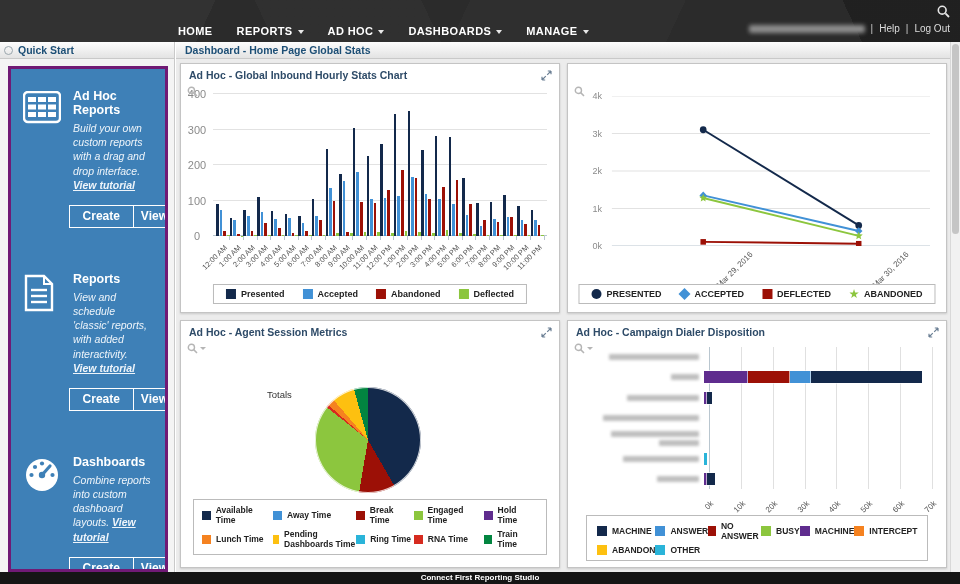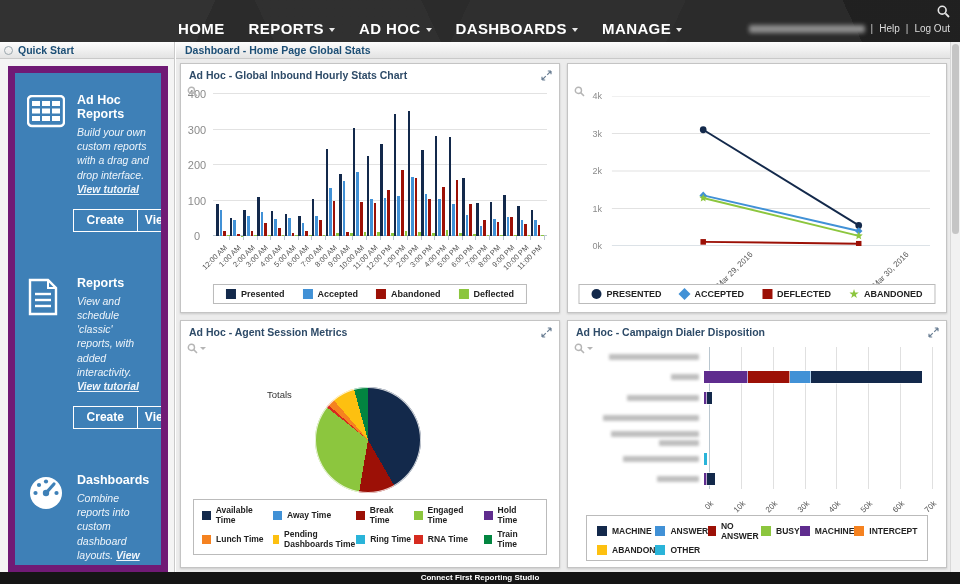--- a/index.html
+++ b/index.html
@@ -10,37 +10,37 @@
   .topbar { position:absolute; top:0; left:0; width:960px; height:42px; background:#2b2b2b;
     background-image:
       linear-gradient(115deg, rgba(255,255,255,.035) 0 22%, transparent 22% 48%, rgba(255,255,255,.02) 48% 70%, transparent 70%),
       linear-gradient(245deg, rgba(0,0,0,.25) 0 12%, transparent 12% 55%, rgba(255,255,255,.025) 55% 72%, transparent 72%);
     z-index:5; }
   .logo { position:absolute; left:8px; top:3px; display:flex; align-items:center; gap:8px; }
   .logo-text { font-variant:small-caps; line-height:15px; font-size:15px; letter-spacing:1.5px; }
   .logo-line1 { color:#96a2ad; }
   .logo-line2 { color:#56789c; }
   .nav { position:absolute; left:178px; bottom:5px; display:flex; gap:24px; align-items:center; }
-  .nav-item { color:#fff; font-size:15px; font-weight:bold; letter-spacing:.4px; display:flex; align-items:center; gap:5px; cursor:pointer; }
+  .nav-item { color:#fff; font-size:11px; font-weight:bold; letter-spacing:.4px; display:flex; align-items:center; gap:5px; cursor:pointer; }
   .caret { width:0; height:0; border-left:3.5px solid transparent; border-right:3.5px solid transparent; border-top:4px solid #e8e8e8; margin-top:2px; }
   .top-right { position:absolute; right:10px; top:5px; display:flex; flex-direction:column; align-items:flex-end; gap:5px; }
   .user-row { display:flex; align-items:center; gap:6px; color:#c9c9c9; font-size:10px; }
   .blur-name { width:116px; height:8px; background:#8d8d8d; border-radius:2px; filter:blur(2px); }
   .user-row a { color:#dcdcdc; text-decoration:none; }
 
   
   .footer { position:absolute; left:0; bottom:0; width:960px; height:12px; background:#151515; color:#fff;
     font-size:8px; font-weight:bold; text-align:center; line-height:12px; z-index:6; }
 
   
   .sidebar { position:absolute; left:0; top:42px; width:175px; height:530px; background:#f4f4f4; border-right:1px solid #c9c9c9; overflow:hidden; }
   .bar-header { height:17px; background:linear-gradient(#fdfdfd,#e3e3e3); border-bottom:1px solid #c9c9c9;
     font-size:10.5px; font-weight:bold; color:#1d4f76; line-height:16px; padding-left:18px; position:relative; }
   .qs-icon { position:absolute; left:4px; top:4px; width:9px; height:9px; border:1.5px solid #9aa6ad; border-radius:50%; }
-  .blue-panel { position:absolute; left:8px; right:6px; top:24px; bottom:0; background:#3e80b7; border:7px solid #701a75; padding-bottom:4px; overflow:hidden; }
+  .blue-panel { position:absolute; left:8px; right:6px; top:24px; bottom:0; background:#3e80b7; border:3px solid #701a75; padding-bottom:4px; overflow:hidden; }
   .card { display:flex; gap:10px; padding:20px 12px 0 12px; }
   .card-icon { flex:0 0 40px; padding-top:2px; }
   .card-title { color:#fff; font-size:12.5px; font-weight:bold; margin-bottom:4px; }
   .card-desc { color:#eef4fa; font-size:10.5px; font-style:italic; line-height:1.35; }
   .card-desc a { color:#eef4fa; font-weight:bold; }
   .btns { width:128px; margin:13px auto 0 58px; display:flex; border:1px solid #fff; }
   .btn { flex:1; text-align:center; padding:3px 0 4px; color:#fff; font-size:12px; font-weight:bold; cursor:pointer; }
   .btn + .btn { border-left:1px solid #fff; }
 
   

